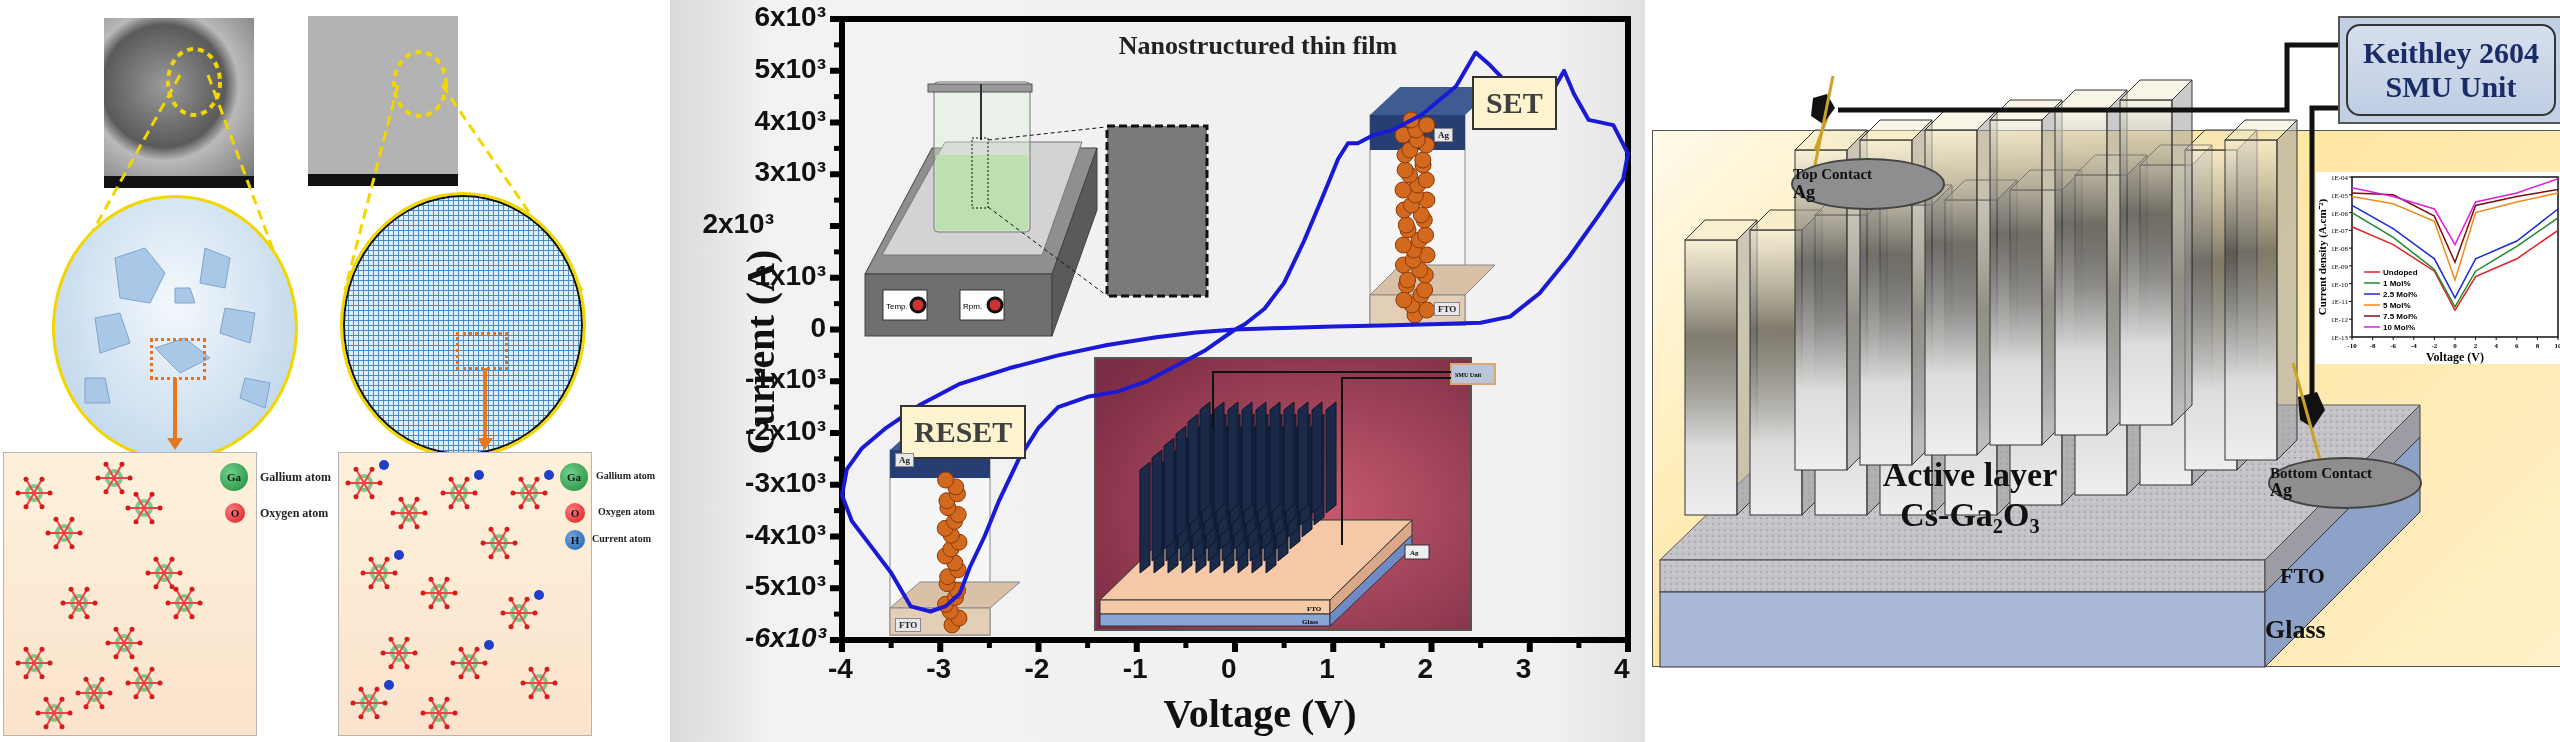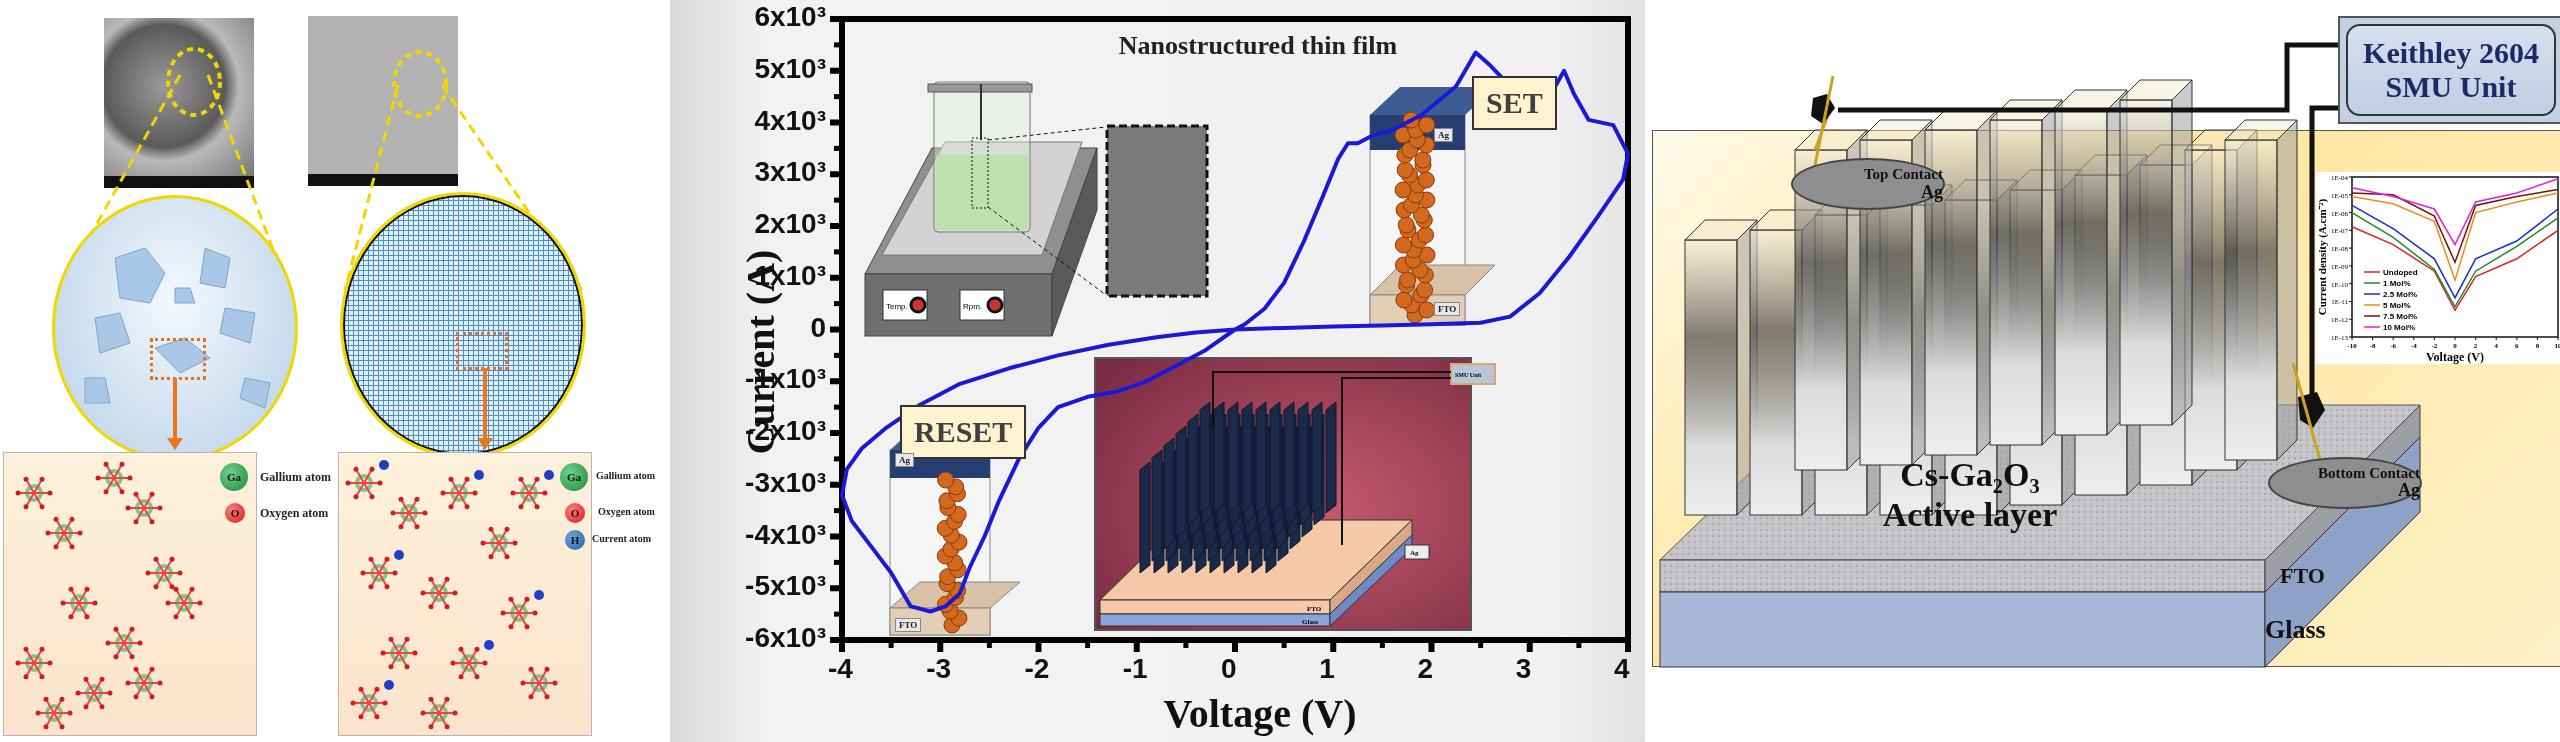--- a/index.html
+++ b/index.html
@@ -30,21 +30,21 @@
   .ytick-label, .xtick-label { font-family:"Liberation Sans", sans-serif; font-weight:bold; font-size:28px; color:#111; white-space:nowrap; }
   .title-text { font-weight:bold; font-size:26px; color:#222; text-align:center; line-height:32px; }
   .state-badge { background:#fdf3cf; border:2px solid #333; font-weight:bold; font-size:30px; padding:8px 12px; color:#404040; }
   .tag { font-size:9px; font-weight:bold; background:#e8e8ea; color:#222; padding:1px 3px; border:1px solid #888; }
 
   .panel-right { left:1645px; top:0; width:915px; height:742px; background:#fff; }
   .device-bg { left:1652px; top:130px; width:908px; height:535px; background:linear-gradient(135deg, #fffaea, #ffe6a0 40%, #fff0c8); border:1px solid #555; }
   .smu-box { left:2338px; top:16px; width:222px; height:104px; background:#c3d0e4; border:2px solid #555; }
   .smu-inner { position:absolute; left:6px; top:6px; right:6px; bottom:6px; border:2px solid #333; border-radius:14px; background:linear-gradient(#d6dfee,#c0cde3);
     color:#1a2c66; font-weight:bold; font-size:30px; text-align:center; line-height:34px; display:flex; flex-direction:column; justify-content:center;font-family:Liberation Serif, serif; }
-  .contact { background:#8e8d8f; border:2px solid #444; border-radius:50%; text-align:right; font-weight:bold; color:#111; }
+  .contact { background:#8e8d8f; border:2px solid #444; border-radius:50%; text-align:left; font-weight:bold; color:#111; }
   .layer-label { font-weight:bold; color:#111; }
 </style>
 </head>
 <body>
 
 <div class="abs panel-left">
   <div class="abs sem sem-a">
       <div class="sem-bar"></div>
     </div>
   <div class="abs sem sem-b">
@@ -696,29 +696,29 @@
 <div class="abs tag" style="left:895px;top:453px">Ag</div>
 <div class="abs tag" style="left:895px;top:618px">FTO</div>
 
 <div class="abs axis-label" style="left:644px;top:330px;width:230px;height:44px;font-size:40px;transform:rotate(-90deg);text-align:center">Current (A)</div>
 <div class="abs axis-label" style="left:1110px;top:690px;width:300px;font-size:40px;text-align:center">Voltage (V)</div>
 <div id="ytick-labels">
     <div class="abs ytick-label" style="right: 1734px; top: 1px;">6x10³</div>
     <div class="abs ytick-label" style="right: 1734px; top: 52.75px;">5x10³</div>
     <div class="abs ytick-label" style="right: 1734px; top: 104.5px;">4x10³</div>
     <div class="abs ytick-label" style="right: 1734px; top: 156.25px;">3x10³</div>
-    <div class="abs ytick-label" style="right: 1734px; top: 208px;">2x10³</div>
+    <div class="abs ytick-label" style="right: 1786px; top: 208px;">2x10³</div>
     <div class="abs ytick-label" style="right: 1734px; top: 259.75px;">1x10³</div>
     <div class="abs ytick-label" style="right: 1734px; top: 311.5px;">0</div>
     <div class="abs ytick-label" style="right: 1734px; top: 363.25px;">-1x10³</div>
     <div class="abs ytick-label" style="right: 1734px; top: 415px;">-2x10³</div>
     <div class="abs ytick-label" style="right: 1734px; top: 466.75px;">-3x10³</div>
     <div class="abs ytick-label" style="right: 1734px; top: 518.5px;">-4x10³</div>
     <div class="abs ytick-label" style="right: 1734px; top: 570.25px;">-5x10³</div>
-    <div class="abs ytick-label" style="right: 1734px; top: 622px;">-6x10³</div>
+    <div class="abs ytick-label" style="right: 1734px; top: 622px; font-style: italic;">-6x10³</div>
   </div>
 <div id="xtick-labels">
     <div class="abs xtick-label" style="left: 828px; top: 653px;">-4</div>
     <div class="abs xtick-label" style="left: 926.25px; top: 653px;">-3</div>
     <div class="abs xtick-label" style="left: 1024.5px; top: 653px;">-2</div>
     <div class="abs xtick-label" style="left: 1122.75px; top: 653px;">-1</div>
     <div class="abs xtick-label" style="left: 1221px; top: 653px;">0</div>
     <div class="abs xtick-label" style="left: 1319.25px; top: 653px;">1</div>
     <div class="abs xtick-label" style="left: 1417.5px; top: 653px;">2</div>
     <div class="abs xtick-label" style="left: 1515.75px; top: 653px;">3</div>
@@ -816,22 +816,22 @@
   <div style="font-size:15px;line-height:16px;margin-top:6px">Bottom Contact</div>
   <div style="font-size:18px;line-height:18px">Ag</div>
 </div>
 <div class="abs smu-box">
   <div class="smu-inner">
     <div>Keithley 2604</div>
     <div>SMU Unit</div>
   </div>
 </div>
 <div class="abs layer-label" style="left:1850px;top:455px;width:240px;text-align:center;font-size:34px;line-height:40px">
+  <div>Active layer</div>
   <div>Cs-Ga₂O₃</div>
-  <div>Active layer</div>
 </div>
 <div class="abs layer-label" style="left:2280px;top:563px;font-size:22px">FTO</div>
 <div class="abs layer-label" style="left:2265px;top:615px;font-size:26px">Glass</div>
 
 <svg class="abs" style="left:2316px;top:172px;background:#fff" width="244" height="192">
   <rect x="36" y="5" width="206" height="160" fill="none" stroke="#111" stroke-width="1.5"></rect>
   <g id="inset-yticks">
       <line x1="33" x2="36" y1="5" y2="5" stroke="#111"></line>
       <text x="32" y="8" font-size="7" text-anchor="end" font-family="Liberation Serif, serif">1E-04</text>
       <line x1="33" x2="36" y1="22.77777777777777" y2="22.77777777777777" stroke="#111"></line>

